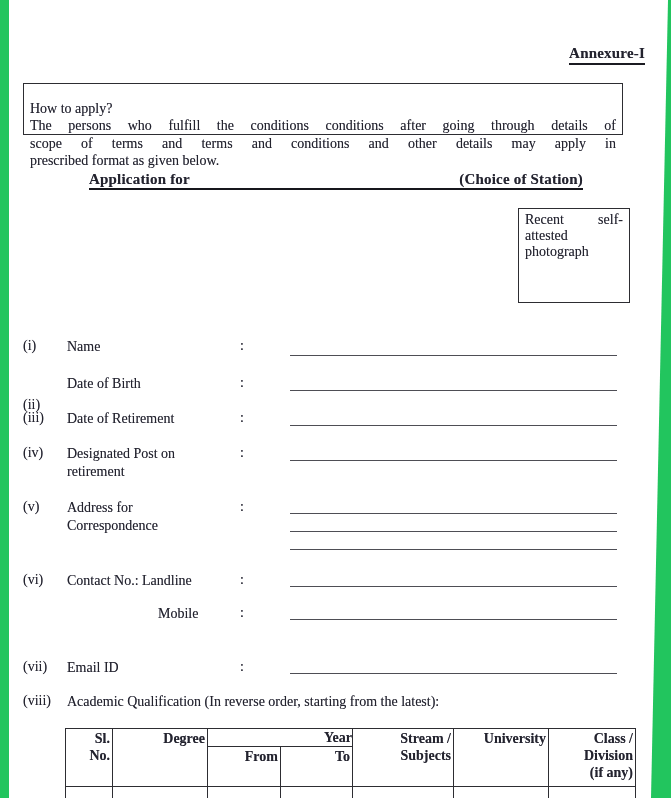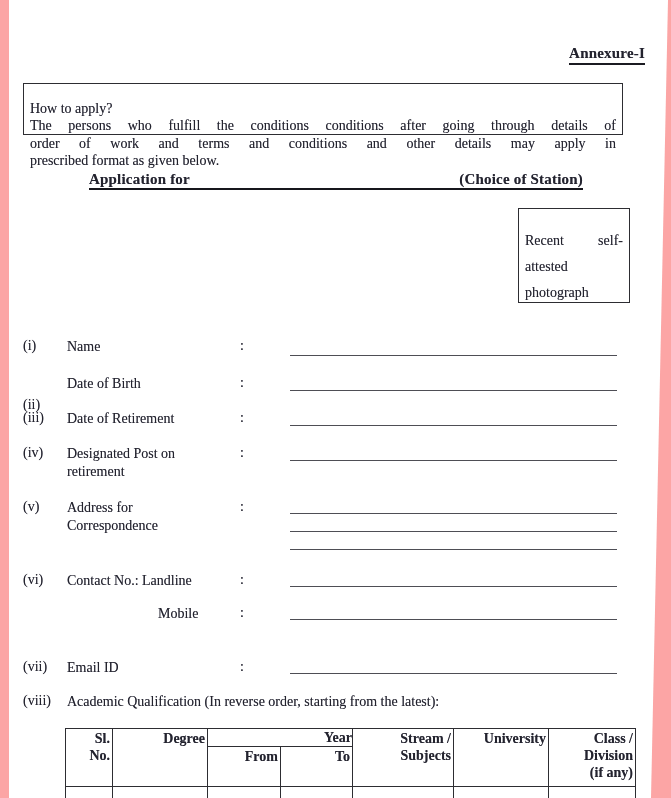--- a/index.html
+++ b/index.html
@@ -1,18 +1,18 @@
 <!DOCTYPE html>
 <html><head>
 <meta charset="utf-8">
 <style>
   html,body{margin:0;padding:0;}
   .screen{
     position:relative;width:671px;height:798px;overflow:hidden;
-    background:#fca5a5;
+    background:#22c55e;
     font-family:"Liberation Serif","DejaVu Serif",serif;
     color:#23232e;
   }
   .paper{
     position:absolute;top:0;left:9px;right:0;bottom:0;background:#ffffff;
     clip-path:polygon(0 0,659px 0,642px 798px,0 798px);
   }
   .abs{position:absolute;}
   .ink{color:#23232e;text-shadow:0 0 .4px rgba(35,35,60,.45);}
   
@@ -30,22 +30,22 @@
   
   .app-line{
     left:89px;top:170px;width:494px;height:18px;
     border-bottom:2px solid #16161c;
     display:flex;justify-content:space-between;align-items:flex-end;
     font-size:15px;font-weight:bold;letter-spacing:.2px;
   }
   
   .photo-box{
     left:518px;top:208px;width:112px;height:95px;box-sizing:border-box;
-    border:1.6px solid #2d2d32;padding:19px 6px;
-    font-size:14px;line-height:26px;text-align:justify;
+    border:1.6px solid #2d2d32;padding:3px 6px;
+    font-size:14px;line-height:16px;text-align:justify;
   }
   
   .fnum{position:absolute;left:23px;font-size:14px;}
   .flabel{position:absolute;left:67px;font-size:14px;line-height:17.5px;white-space:pre-line;width:170px;}
   .flabel.wide{width:520px;white-space:nowrap;}
   .flabel.mobile{left:158px;}
   .fcolon{position:absolute;left:240px;font-size:14px;}
   .rule{
     position:absolute;left:290px;width:327px;height:0;
     border-bottom:1.5px solid #4e4e55;
@@ -69,21 +69,21 @@
 <body>
 
 <div class="screen">
   <div class="paper"></div>
 
   <div class="abs annexure ink">Annexure-I</div>
 
   <div class="abs howto-box ink">
     <div>How to apply?</div>
     <div class="jline">The persons who fulfill the conditions conditions after going through details of</div>
-    <div class="jline">order of work and terms and conditions and other details may apply in</div>
+    <div class="jline">scope of terms and terms and conditions and other details may apply in</div>
     <div>prescribed format as given below.</div>
   </div>
 
   <div class="abs app-line">
     <span class="ink">Application for</span>
     <span class="ink">(Choice of Station)</span>
   </div>
 
   <div class="abs photo-box ink">Recent self-attested photograph</div>
 

